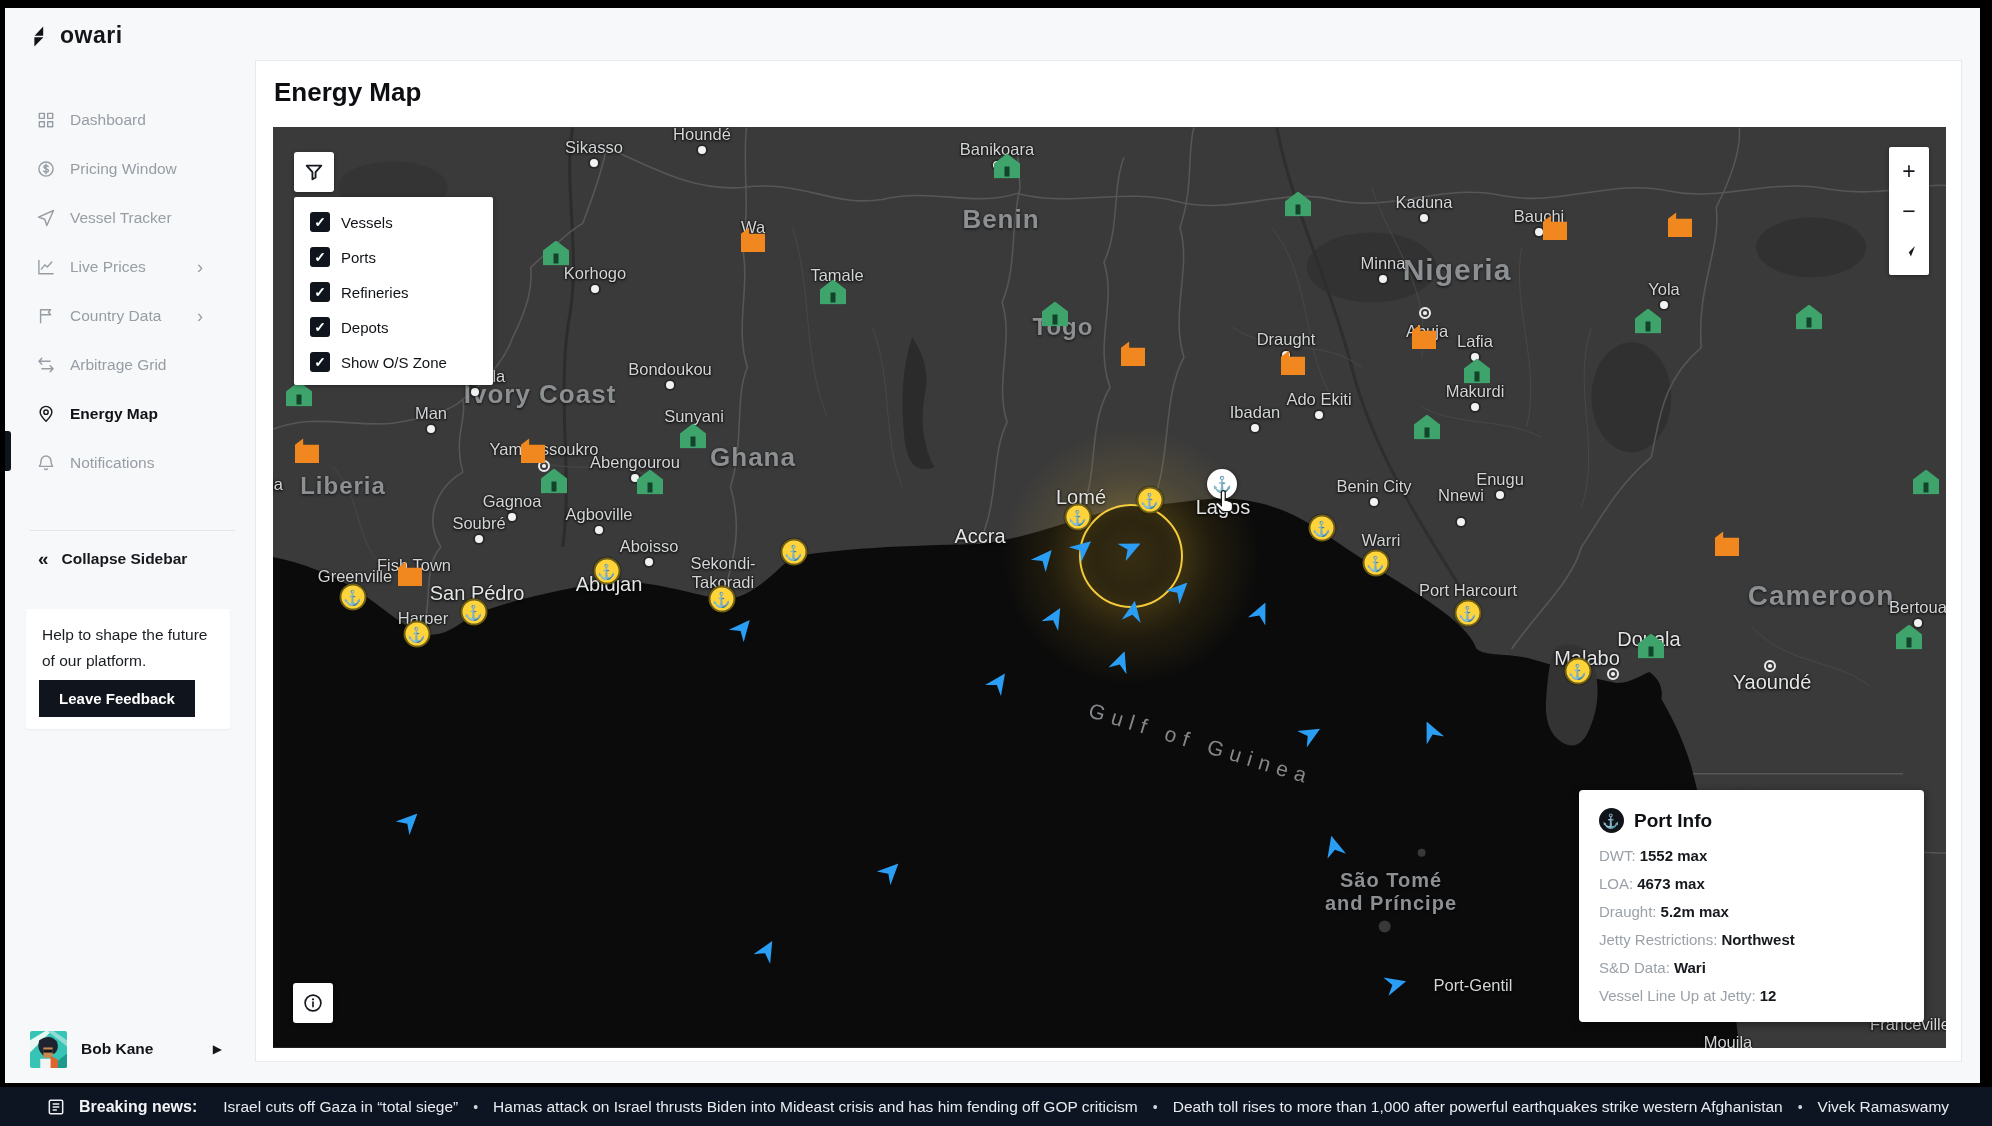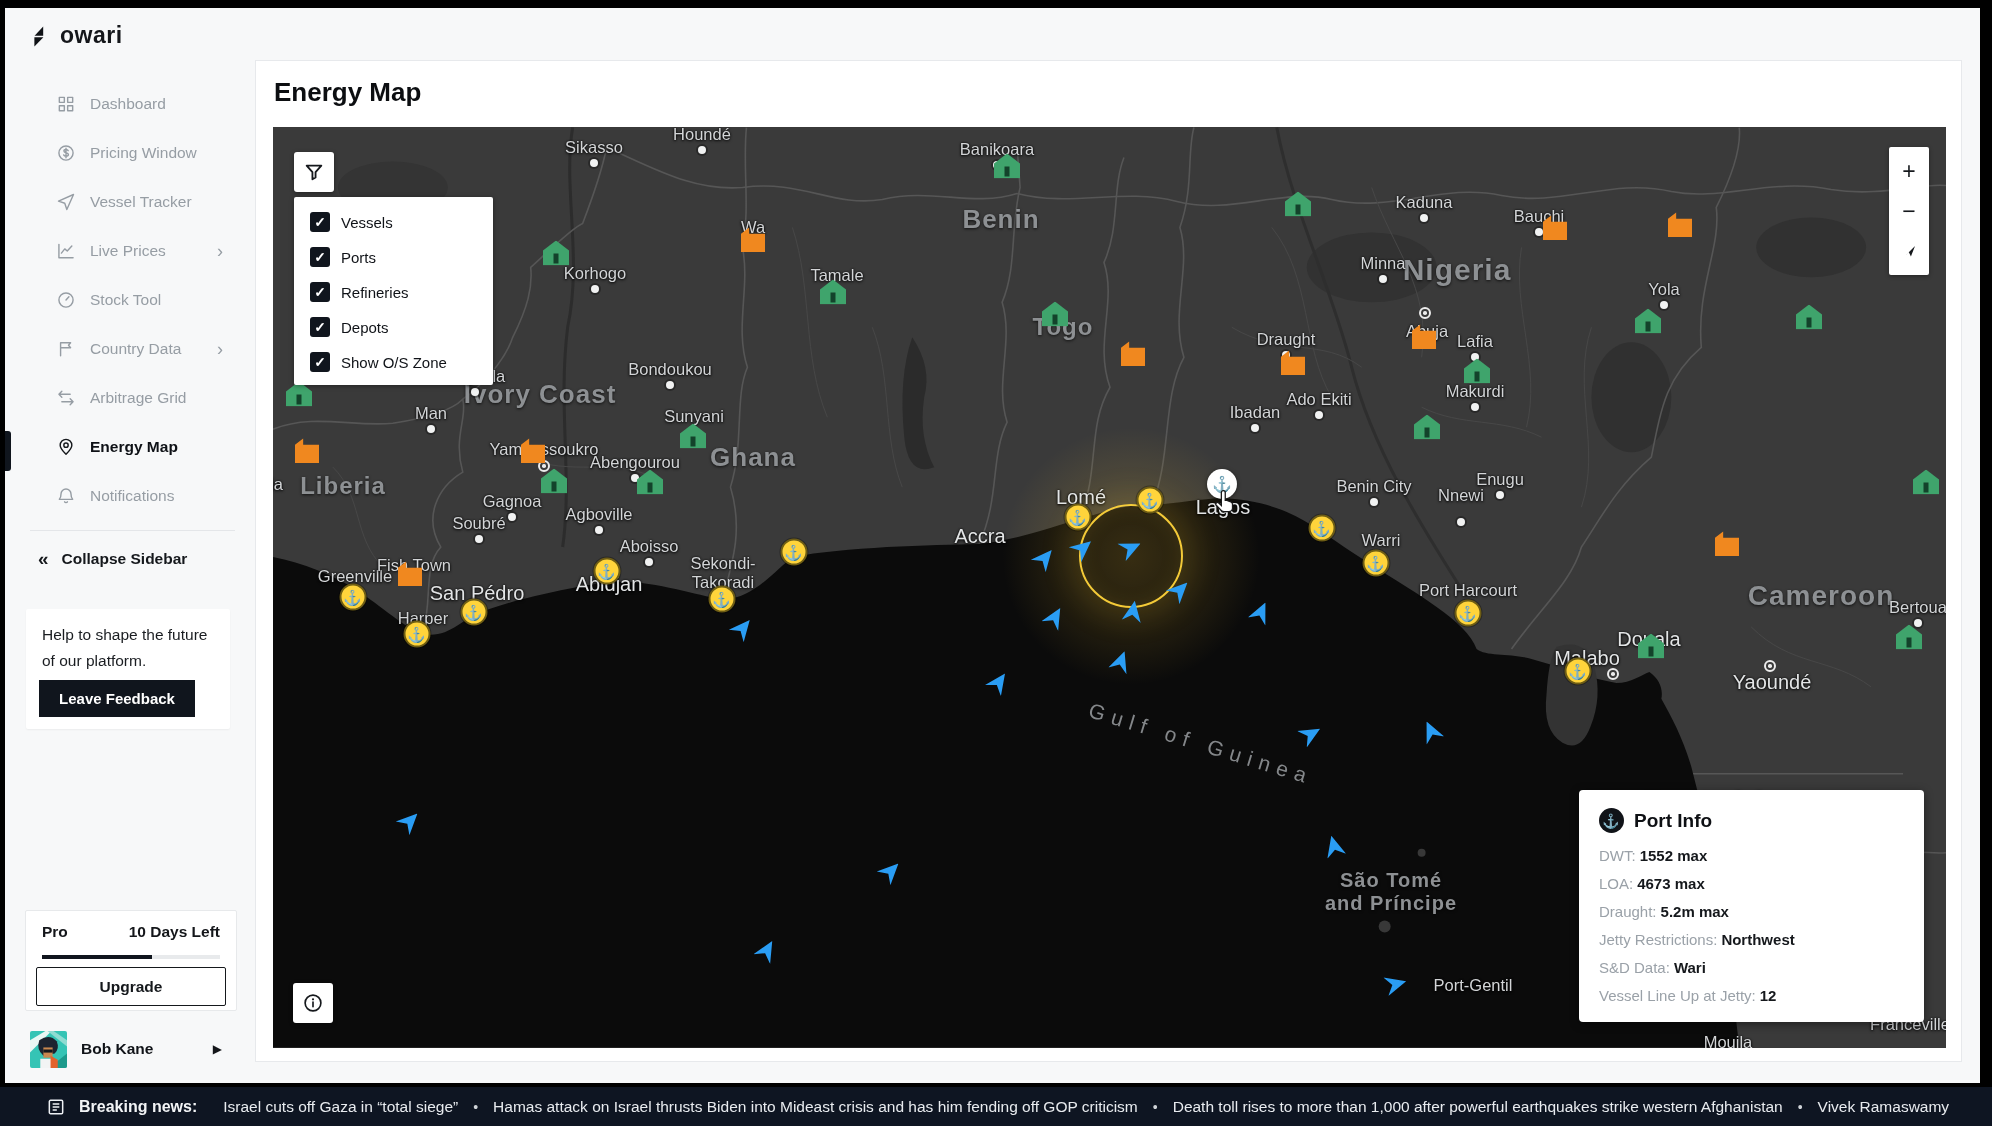--- a/index.html
+++ b/index.html
@@ -3,21 +3,21 @@
 <meta charset="utf-8">
 <style>
   html,body{margin:0;padding:0;width:1992px;height:1126px;overflow:hidden;background:#000;
     font-family:"Liberation Sans", sans-serif;}
   .app{position:absolute;left:5px;top:8px;width:1975px;height:1075px;background:#f7f8f9;overflow:hidden;}
 
   
   .logo{position:absolute;left:25px;top:14px;display:flex;align-items:center;gap:6px;text-align:center;}
   .logo svg{width:24px;height:24px;fill:#0f1216;}
   .logo-text{font-size:23px;font-weight:700;letter-spacing:.5px;color:#14161a;}
-  .nav{position:absolute;left:0;top:76px;width:250px;margin-left:20px;}
+  .nav{position:absolute;left:0;top:92px;width:250px;}
   .nav-item{position:relative;height:40px;margin-bottom:9px;display:flex;align-items:center;color:#969da4;cursor:pointer;}
   .nav-ic{margin-left:31px;width:20px;height:20px;display:flex;}
   .nav-ic svg{width:20px;height:20px;fill:none;stroke:currentColor;stroke-width:1.7;stroke-linecap:round;stroke-linejoin:round;}
   .nav-lb{margin-left:14px;font-size:15.5px;}
   .nav-ch{position:absolute;right:52px;font-size:18px;color:#969da4;}
   .nav-item.active{color:#15181c;}
   .nav-item.active .nav-lb{color:#0e1116;font-weight:700;}
   .active-bar{position:absolute;left:0;top:423px;width:6px;height:40px;background:#10151d;border-radius:0 3px 3px 0;}
   .side-div{position:absolute;left:25px;top:522px;width:205px;height:1px;background:#e4e6e9;}
   .collapse{position:absolute;left:0;top:531px;width:250px;height:40px;display:flex;align-items:center;cursor:pointer;color:#15181c;}
@@ -162,29 +162,20 @@
             <path d="M3.5 4v16h17"></path>
             <path d="M6.5 14.5l4-5 3 2.5 5.5-6"></path>
           </svg>
         </span>
         <span class="nav-lb">Live Prices</span>
         <span class="nav-ch">›</span>
       </div>
       <div class="nav-item">
         <span class="nav-ic">
           <svg viewBox="0 0 24 24">
-            <circle cx="12" cy="12" r="8.5"></circle>
-            <path d="M12 12l3.5-4"></path>
-          </svg>
-        </span>
-        <span class="nav-lb">Stock Tool</span>
-      </div>
-      <div class="nav-item">
-        <span class="nav-ic">
-          <svg viewBox="0 0 24 24">
             <path d="M5.5 20V4.5h12l-2.5 3 2.5 3h-12"></path>
           </svg>
         </span>
         <span class="nav-lb">Country Data</span>
         <span class="nav-ch">›</span>
       </div>
       <div class="nav-item">
         <span class="nav-ic">
           <svg viewBox="0 0 24 24">
             <path d="M7 4L3.5 7.5 7 11M3.5 7.5H17M17 13l3.5 3.5L17 20M20.5 16.5H7"></path>
@@ -216,30 +207,20 @@
   <div class="collapse">
     <span class="gl">«</span>
     <span class="lb">Collapse Sidebar</span>
   </div>
 
   <div class="fb-card">
     <div class="fb-text">Help to shape the future of our platform.</div>
     <div class="fb-btn">Leave Feedback</div>
   </div>
 
-  <div class="pro-card">
-    <div class="pro-row">
-      <span>Pro</span>
-      <span>10 Days Left</span>
-    </div>
-    <div class="pro-bar">
-        <div class="pro-fill"></div>
-      </div>
-    <div class="up-btn">Upgrade</div>
-  </div>
 
   <div class="user">
     <div class="avatar">
       <svg viewBox="0 0 36 36" width="37" height="37">
         <rect width="36" height="36" fill="#35c4b5"></rect>
         <path d="M0 9 L15 0 H21 L0 21 Z" fill="#e9f7f4"></path>
         <path d="M23 0 L36 9 V15 L17 0 Z" fill="#8fdcd2"></path>
         <path d="M26 30 L36 22 V36 H24 Z" fill="#1d9a8c"></path>
         <path d="M9 9 q10 -7 17 1 q3 7 -2 12 l-11 2 q-7 -6 -4 -15" fill="#1d2430"></path>
         <rect x="13" y="16" width="9" height="10" fill="#c98850"></rect>

